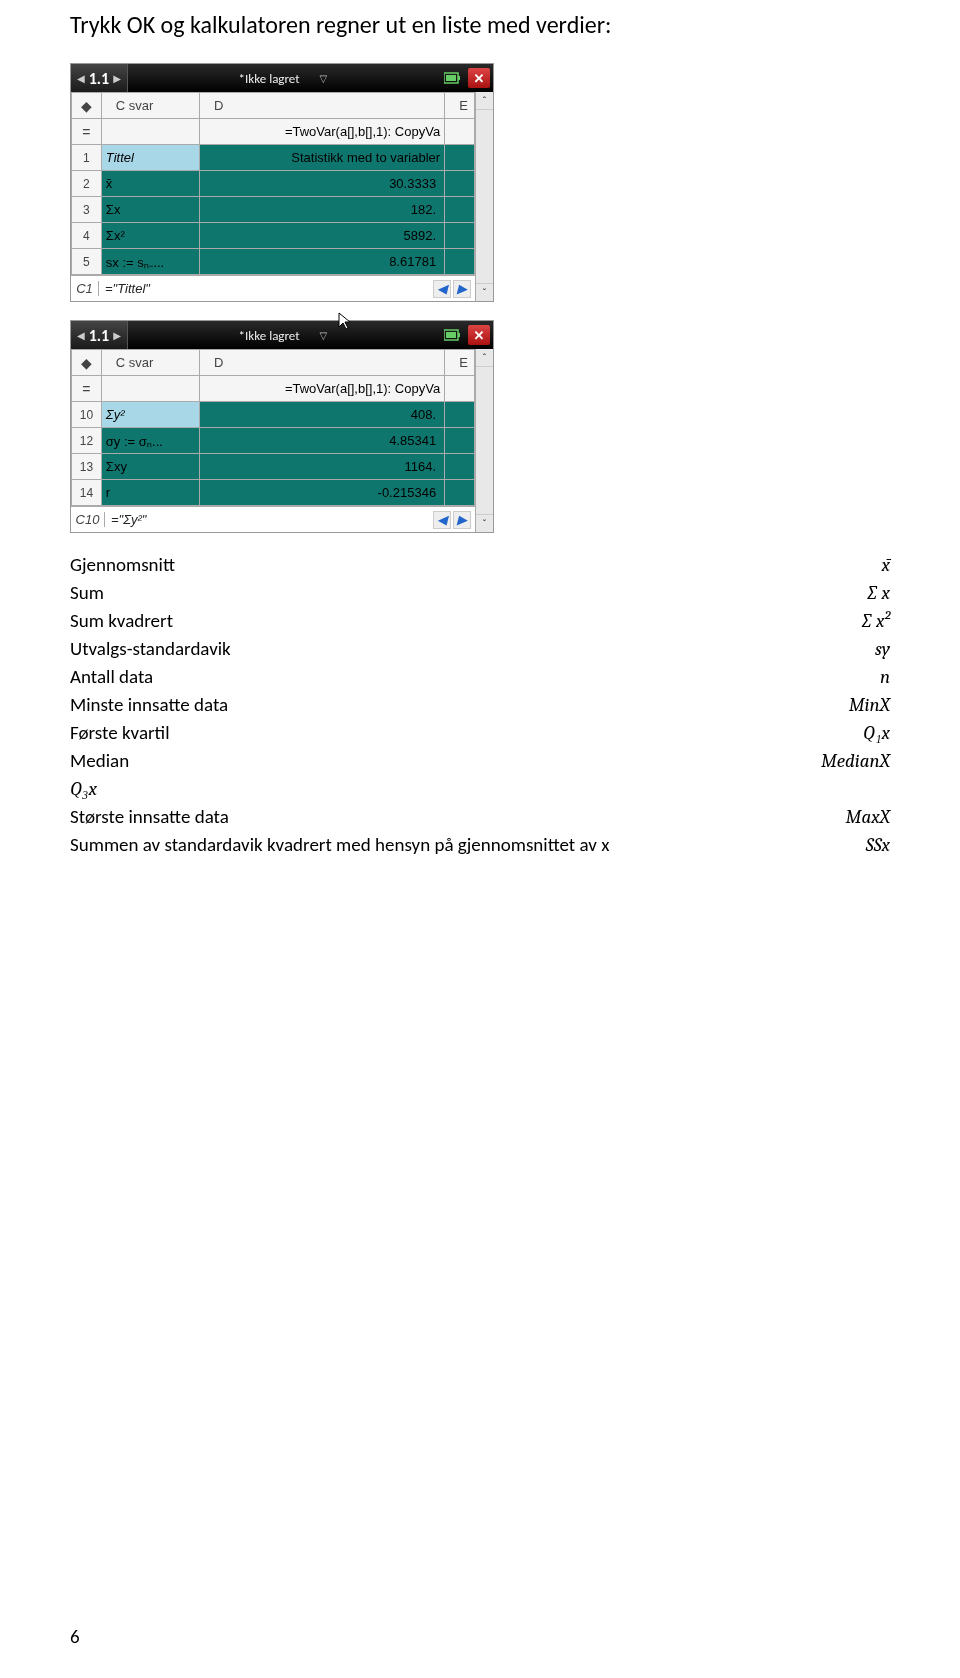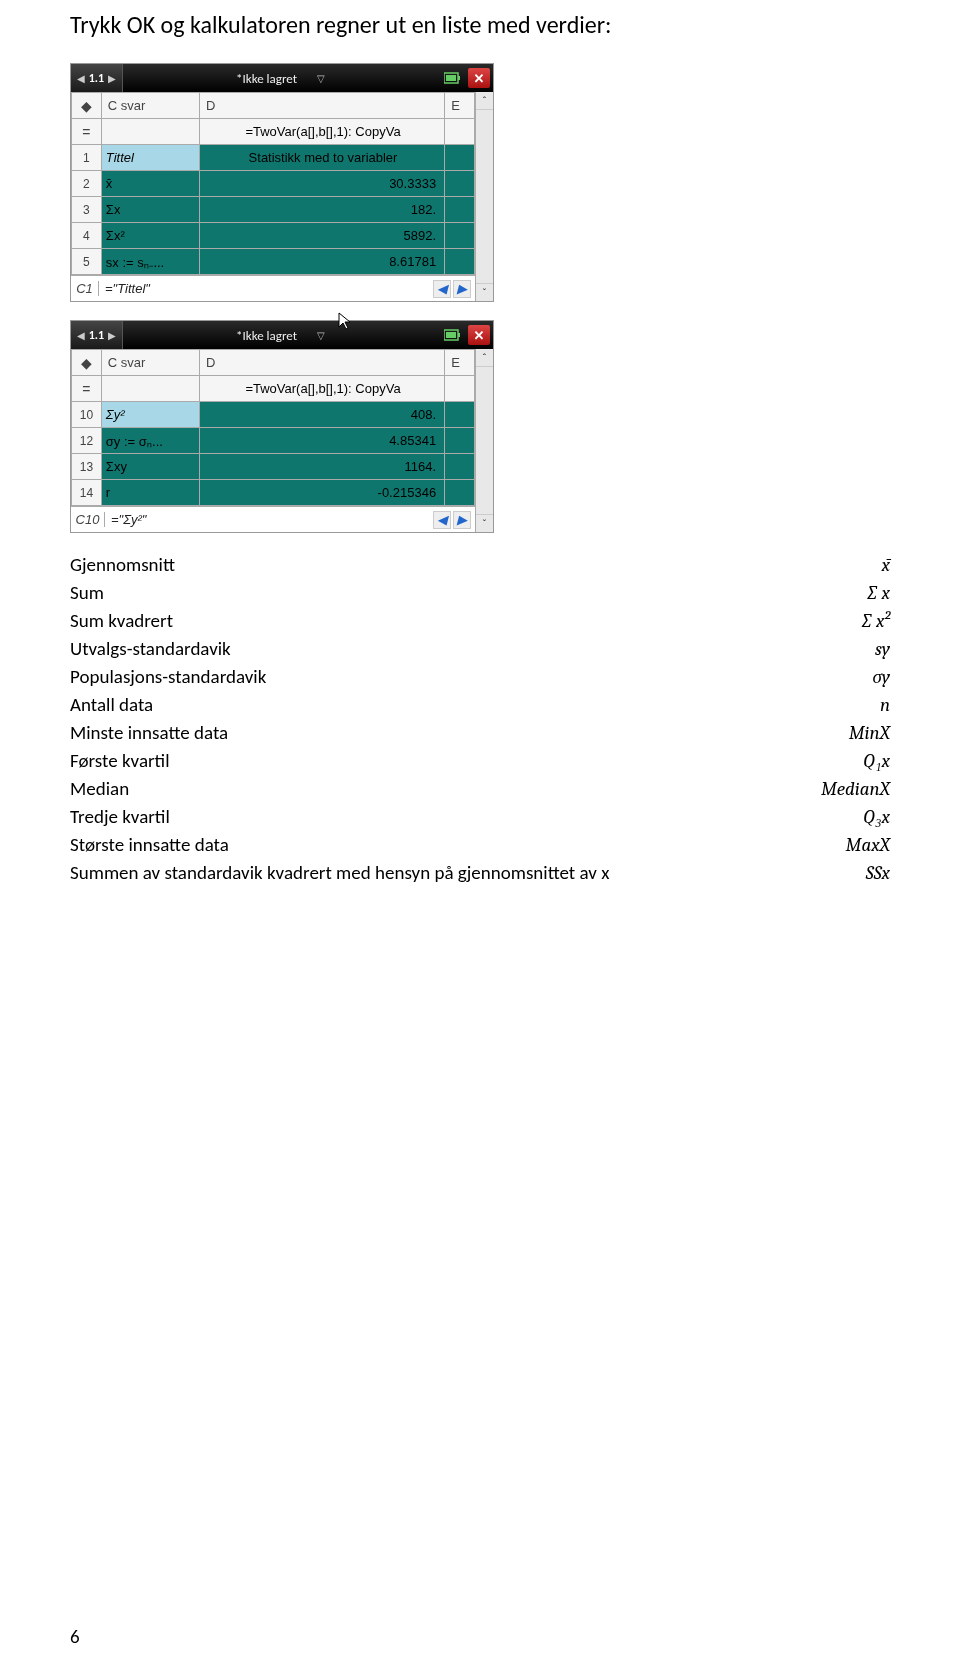--- a/index.html
+++ b/index.html
@@ -33,21 +33,21 @@
   .tb-tab {
     display: flex;
     align-items: center;
     height: 100%;
     background: linear-gradient(to bottom, #454545, #1a1a1a);
     padding: 0 6px;
     border-right: 1px solid #555;
     gap: 4px;
   }
   .tb-arrow { color: #ccc; font-size: 10px; }
-  .tb-label { font-size: 12px; font-weight: bold; }
+  .tb-label { font-size: 16px; font-weight: bold; }
   .tb-title {
     flex: 1;
     text-align: center;
     color: #eee;
     font-size: 13px;
     display: flex;
     align-items: center;
     justify-content: center;
     gap: 20px;
   }
@@ -95,27 +95,27 @@
     font-size:13px;
   }
   table.sheet td, table.sheet th {
     border:1px solid #aaa;
     height:26px;
     padding:0 4px;
     vertical-align:middle;
     background:#0f766e;
   }
   table.sheet .hdr-row td { background:#f5f5f5; font-weight:normal; color:#444; text-align:center; }
-  table.sheet .hdr-row td.colhdr { text-align:left; padding-left:6px; }
+  table.sheet .hdr-row td.colhdr { text-align:left; padding-left:14px; }
   table.sheet .rowhdr { width:28px; text-align:center; background:#f5f5f5; color:#444; font-size:12px; }
   table.sheet .corner { width:28px; background:#f5f5f5; text-align:center; color:#444; font-size:14px; }
   table.sheet .formula-row td { background:#f5f5f5; }
   table.sheet .col-c { width:92px; text-align:left; }
   table.sheet .col-d { width:230px; text-align:right; padding-right:8px; }
-  table.sheet .col-d.left { text-align:center; padding-left:6px; padding-right:4px; }
+  table.sheet .col-d.left { text-align:right; padding-left:6px; padding-right:4px; }
   table.sheet .col-e { width:28px; }
   .cell-selected { background:#a8d8e8 !important;font-style:italic; }
   
   .cellref-bar {
     display:flex;
     align-items:center;
     border-top:1px solid #aaa;
     height:26px;
     font-family:Arial,sans-serif;
     font-size:13px;
@@ -375,41 +375,36 @@
     </div>
     <div class="row">
       <div class="lbl">Sum kvadrert</div>
       <div class="sym">∑ x²</div>
     </div>
     <div class="row">
       <div class="lbl">Utvalgs-standardavik</div>
       <div class="sym">sy</div>
     </div>
     <div class="row">
-      <div class="lbl">Populasjons-standardavik</div>
-      <div class="sym">σy</div>
-    </div>
-    <div class="row">
       <div class="lbl">Antall data</div>
       <div class="sym">n</div>
     </div>
     <div class="row">
       <div class="lbl">Minste innsatte data</div>
       <div class="sym">MinX</div>
     </div>
     <div class="row">
       <div class="lbl">Første kvartil</div>
       <div class="sym">Q₁x</div>
     </div>
     <div class="row">
       <div class="lbl">Median</div>
       <div class="sym">MedianX</div>
     </div>
     <div class="row">
-      <div class="lbl">Tredje kvartil</div>
       <div class="sym">Q₃x</div>
     </div>
     <div class="row">
       <div class="lbl">Største innsatte data</div>
       <div class="sym">MaxX</div>
     </div>
     <div class="row">
       <div class="lbl">Summen av standardavik kvadrert med hensyn på gjennomsnittet av x</div>
       <div class="sym">SSx</div>
     </div>

